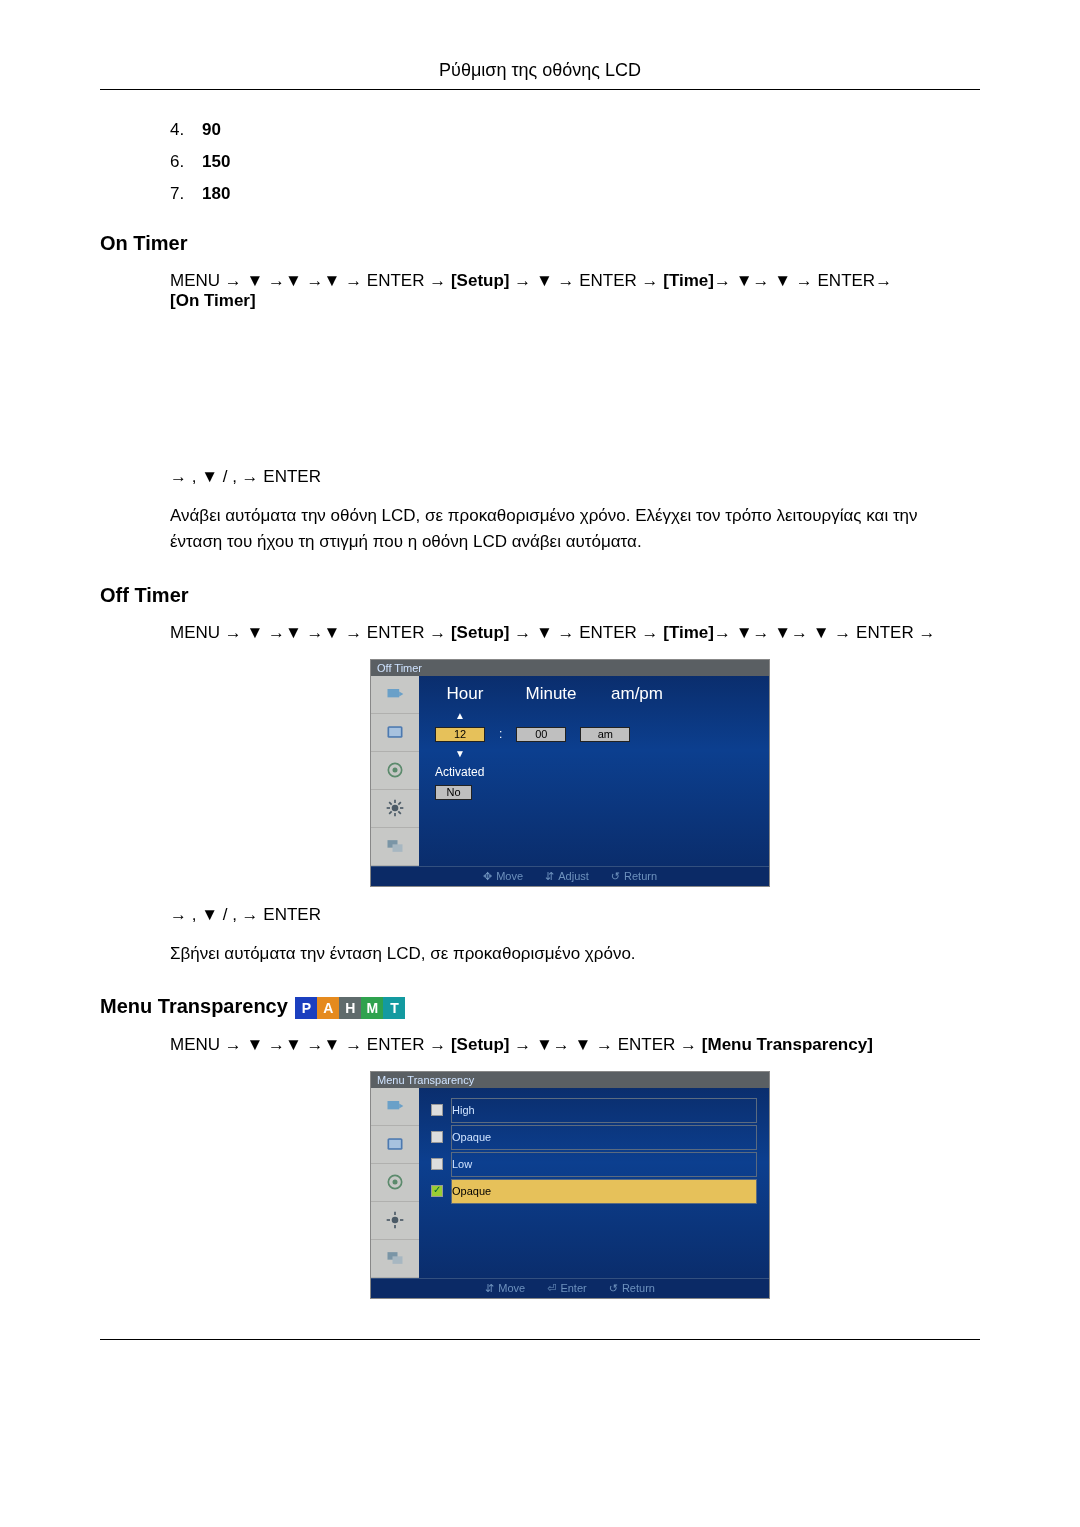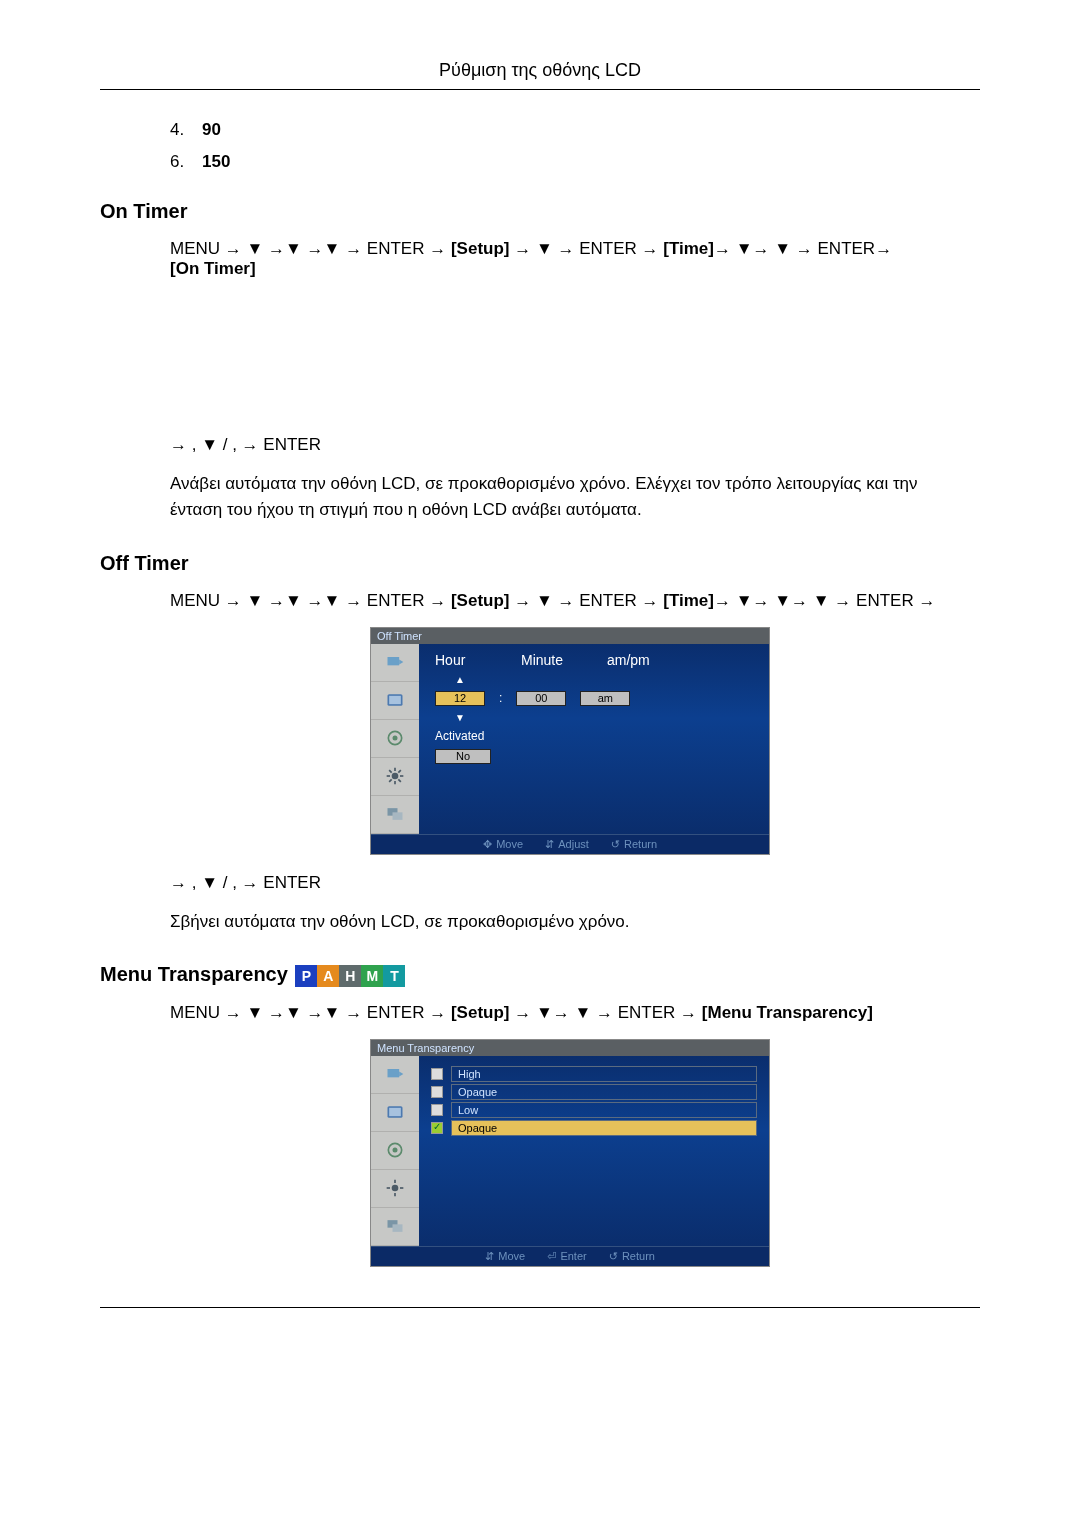--- a/index.html
+++ b/index.html
@@ -48,45 +48,46 @@
     width: 400px; border:1px solid #888; font-size:12px; color:#fff;
   }
   .osd2 { width: 400px; }
   .osd-title { background:#5a5f63; color:#cfe3ff; font-size:11px; padding:2px 6px; text-align:left; }
   .osd-body { display:flex; }
   .osd-sidebar { width:48px; background:#c7c8c6; display:flex; flex-direction:column; }
   .osd-icon { height:38px; display:flex; align-items:center; justify-content:center; border-bottom:1px solid #b0b0ae; }
   .osd-icon svg { width:20px; height:20px; }
   .osd-main { flex:1; padding:8px 12px 10px 16px; }
   .row { display:flex; gap:26px; align-items:center; margin-bottom:6px; }
-  .hdr { color:#fff; width:60px; font-size:14px; }
+  .hdr { color:#fff; width:60px; font-size:17px;text-align:center; }
   .valbox { background:#e6c15a; color:#000; border:1px solid #222; width:50px; height:15px; font-size:11px; display:inline-flex;align-items:center;justify-content:center; }
   .valbox.light { background:#bfbfbf;text-align:right; }
   .arrow-small { color:#fff; font-size:10px; text-align:center; width:50px; display:block; }
   .activated { margin-top:4px; margin-bottom:6px; font-size:12px; }
   .osd-footer { background:#0b2a66; border-top:1px solid #33507f; display:flex; gap:22px; padding:3px 12px; font-size:11px; color:#6d91bd; justify-content:center; }
   .osd-footer span { display:inline-flex; align-items:center; gap:4px; }
 
   
   .opt-row { display:flex; align-items:center; gap:8px; margin:2px 0; }
   .opt-row .chk { width:12px; height:12px; border:1px solid #999; background:#ddd; display:inline-block; }
   .opt-row .chk.sel { background:#9acd32; position:relative; }
   .opt-row .chk.sel::after{ content:"✓"; position:absolute; font-size:10px; left:1px; top:-2px; color:#063; }
-  .opt-row .bar { flex:1; height:16px; border:1px solid #5b6b80; color:#cfe3ff; font-size:11px; padding-left:6px; display:flex; align-items:center; }
+  .opt-row .bar { flex:1; height:25px; border:1px solid #5b6b80; color:#cfe3ff; font-size:11px; display:flex; align-items:center; }
   .opt-row .bar.sel { background:#e6c15a; color:#000; }
 </style>
 </head>
 <body>
 
 <div class="header-title">Ρύθμιση της οθόνης LCD</div>
 <hr class="top-rule">
 
 <ol class="num-list">
   <li><span class="n">4.</span><span class="v">90</span></li>
   <li><span class="n">6.</span><span class="v">150</span></li>
+  <li><span class="n">7.</span><span class="v">180</span></li>
 </ol>
 
 <h2 class="section">On Timer</h2>
 <div class="indented">
   <div class="path-line">
     <span>MENU → ▼ →▼ →▼ → ENTER → </span><span class="bold">[Setup]</span><span> → ▼ → ENTER → </span><span class="bold">[Time]</span><span>→ ▼→ ▼ → ENTER→ </span><br><span class="bold">[On Timer]</span>
   </div>
   <div class="gap-big"></div>
   <div class="path-line">→   , ▼ /   ,   → ENTER</div>
   <div class="desc">Ανάβει αυτόματα την οθόνη LCD, σε προκαθορισμένο χρόνο. Ελέγχει τον τρόπο λειτουργίας και την ένταση του ήχου τη στιγμή που η οθόνη LCD ανάβει αυτόματα.</div>
@@ -156,34 +157,34 @@
             <span class="valbox">12</span>
             <span>:</span>
             <span class="valbox light">00</span>
             <span class="valbox light">am</span>
           </div>
           <div class="row" style="gap:0;">
             <span class="arrow-small">▼</span>
           </div>
           <div class="activated">Activated</div>
           <div class="row">
-              <span class="valbox light" style="width:56px">No</span>
+              <span class="valbox light" style="width:37px">No</span>
             </div>
         </div>
       </div>
       <div class="osd-footer">
         <span>✥ <span>Move</span></span>
         <span>⇵ <span>Adjust</span></span>
         <span>↺ <span>Return</span></span>
       </div>
     </div>
   </div>
 
   <div class="path-line">→   , ▼ /   ,   → ENTER</div>
-  <div class="desc">Σβήνει αυτόματα την οθόνη LCD, σε προκαθορισμένο χρόνο.</div>
+  <div class="desc">Σβήνει αυτόματα την ένταση LCD, σε προκαθορισμένο χρόνο.</div>
 </div>
 
 <h2 class="section">
   <span>Menu Transparency</span>
   <span class="pahmt">
     <span class="p">P</span>
     <span class="a">A</span>
     <span class="h">H</span>
     <span class="m">M</span>
     <span class="t">T</span>

